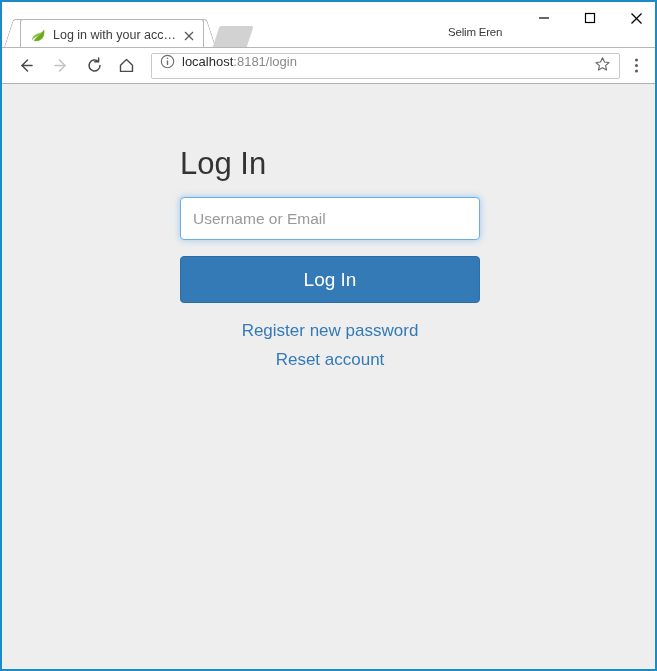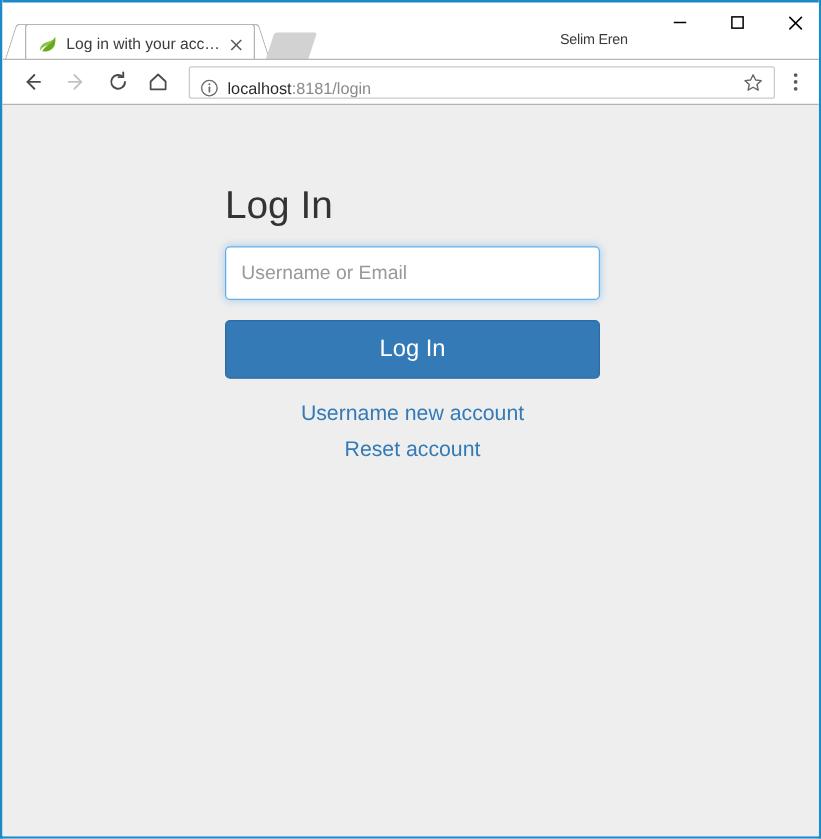--- a/index.html
+++ b/index.html
@@ -171,21 +171,21 @@
   #btn-home { margin-left: 4px; }
 
   #omnibox {
     flex: 1 1 auto;
     height: 26px;
     margin: 0 0 0 11px;
     border: 1px solid #c9c9c9;
     border-radius: 2px;
     background: #ffffff;
     display: flex;
-    align-items: flex-end;
+    align-items: flex-start;
     padding: 0 6px 0 8px;
     position: relative;
   }
 
   #page-info-icon {
     flex: none;
     width: 15px;
     height: 15px;
     margin-right: 7px;
   }
@@ -390,18 +390,18 @@
   <div id="page">
     <div id="login-container">
 
       <h1 id="page-title">Log In</h1>
 
       <input class="form-input focused" type="text" id="username-input" placeholder="Username or Email" style="">
 
 
       <button id="login-button">Log In</button>
 
-      <a class="login-link" href="#">Username new account</a>
+      <a class="login-link" href="#">Register new password</a>
 
       <a class="login-link" href="#">Reset account</a>
     </div>
   </div>
 </div>
 
 </body></html>

